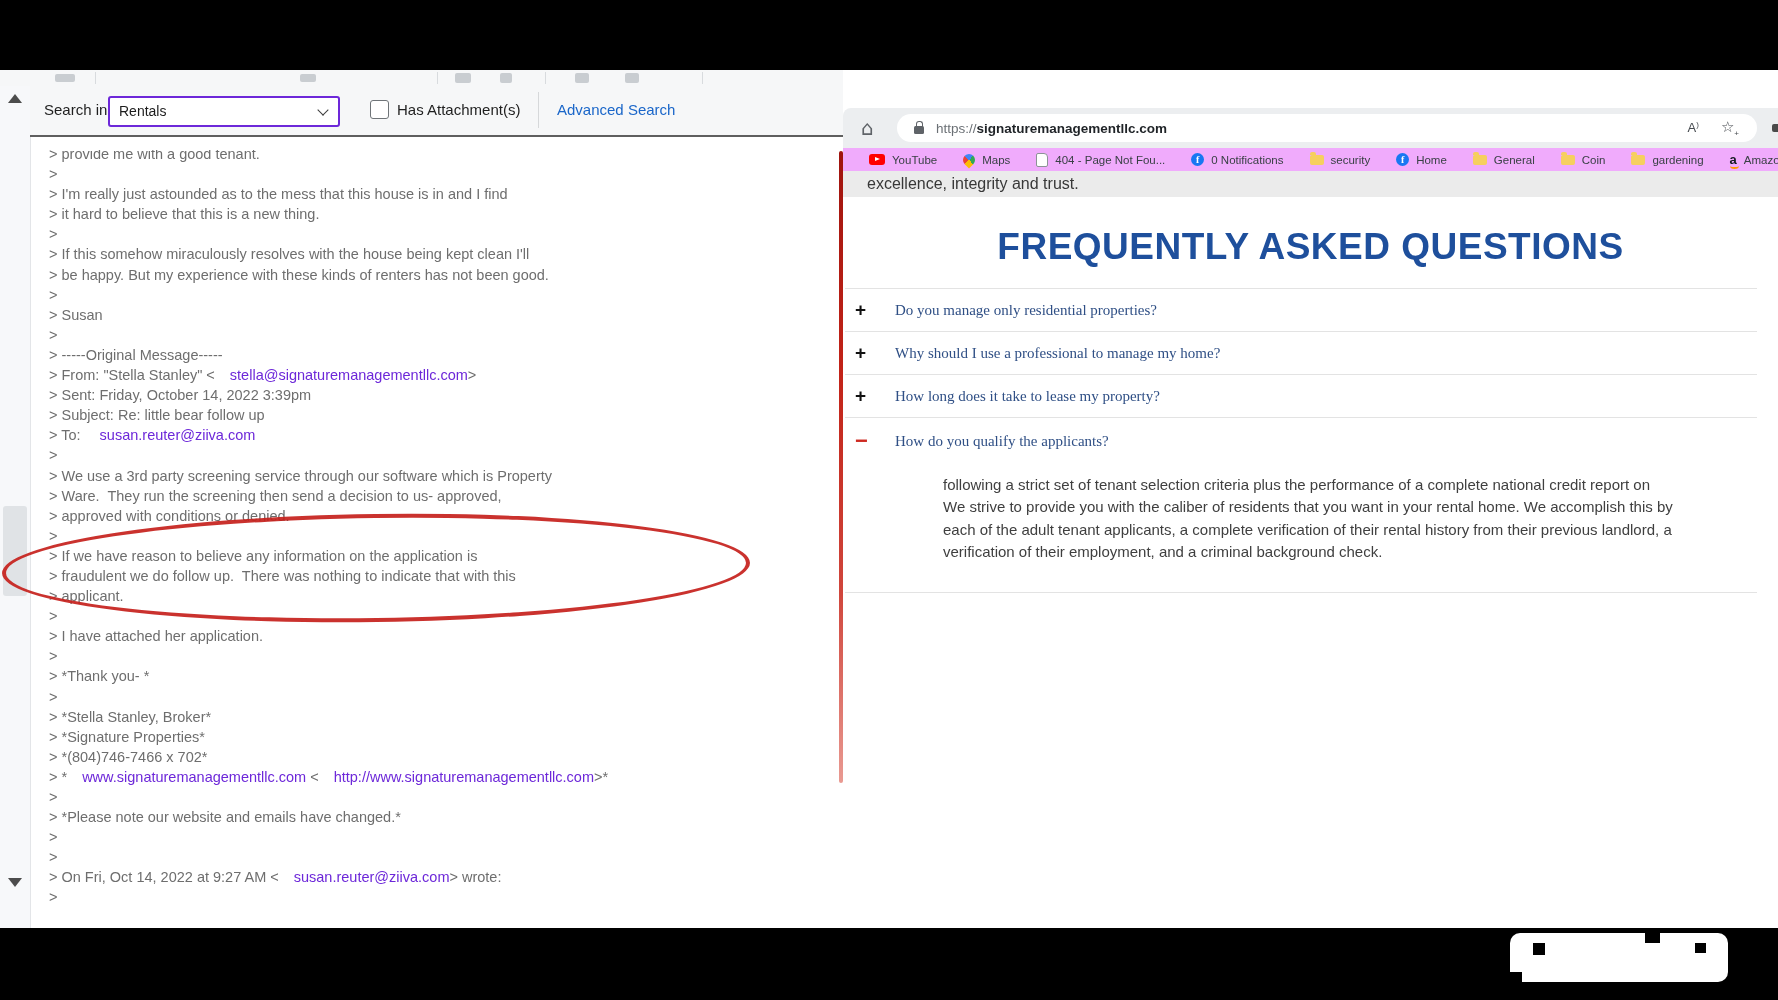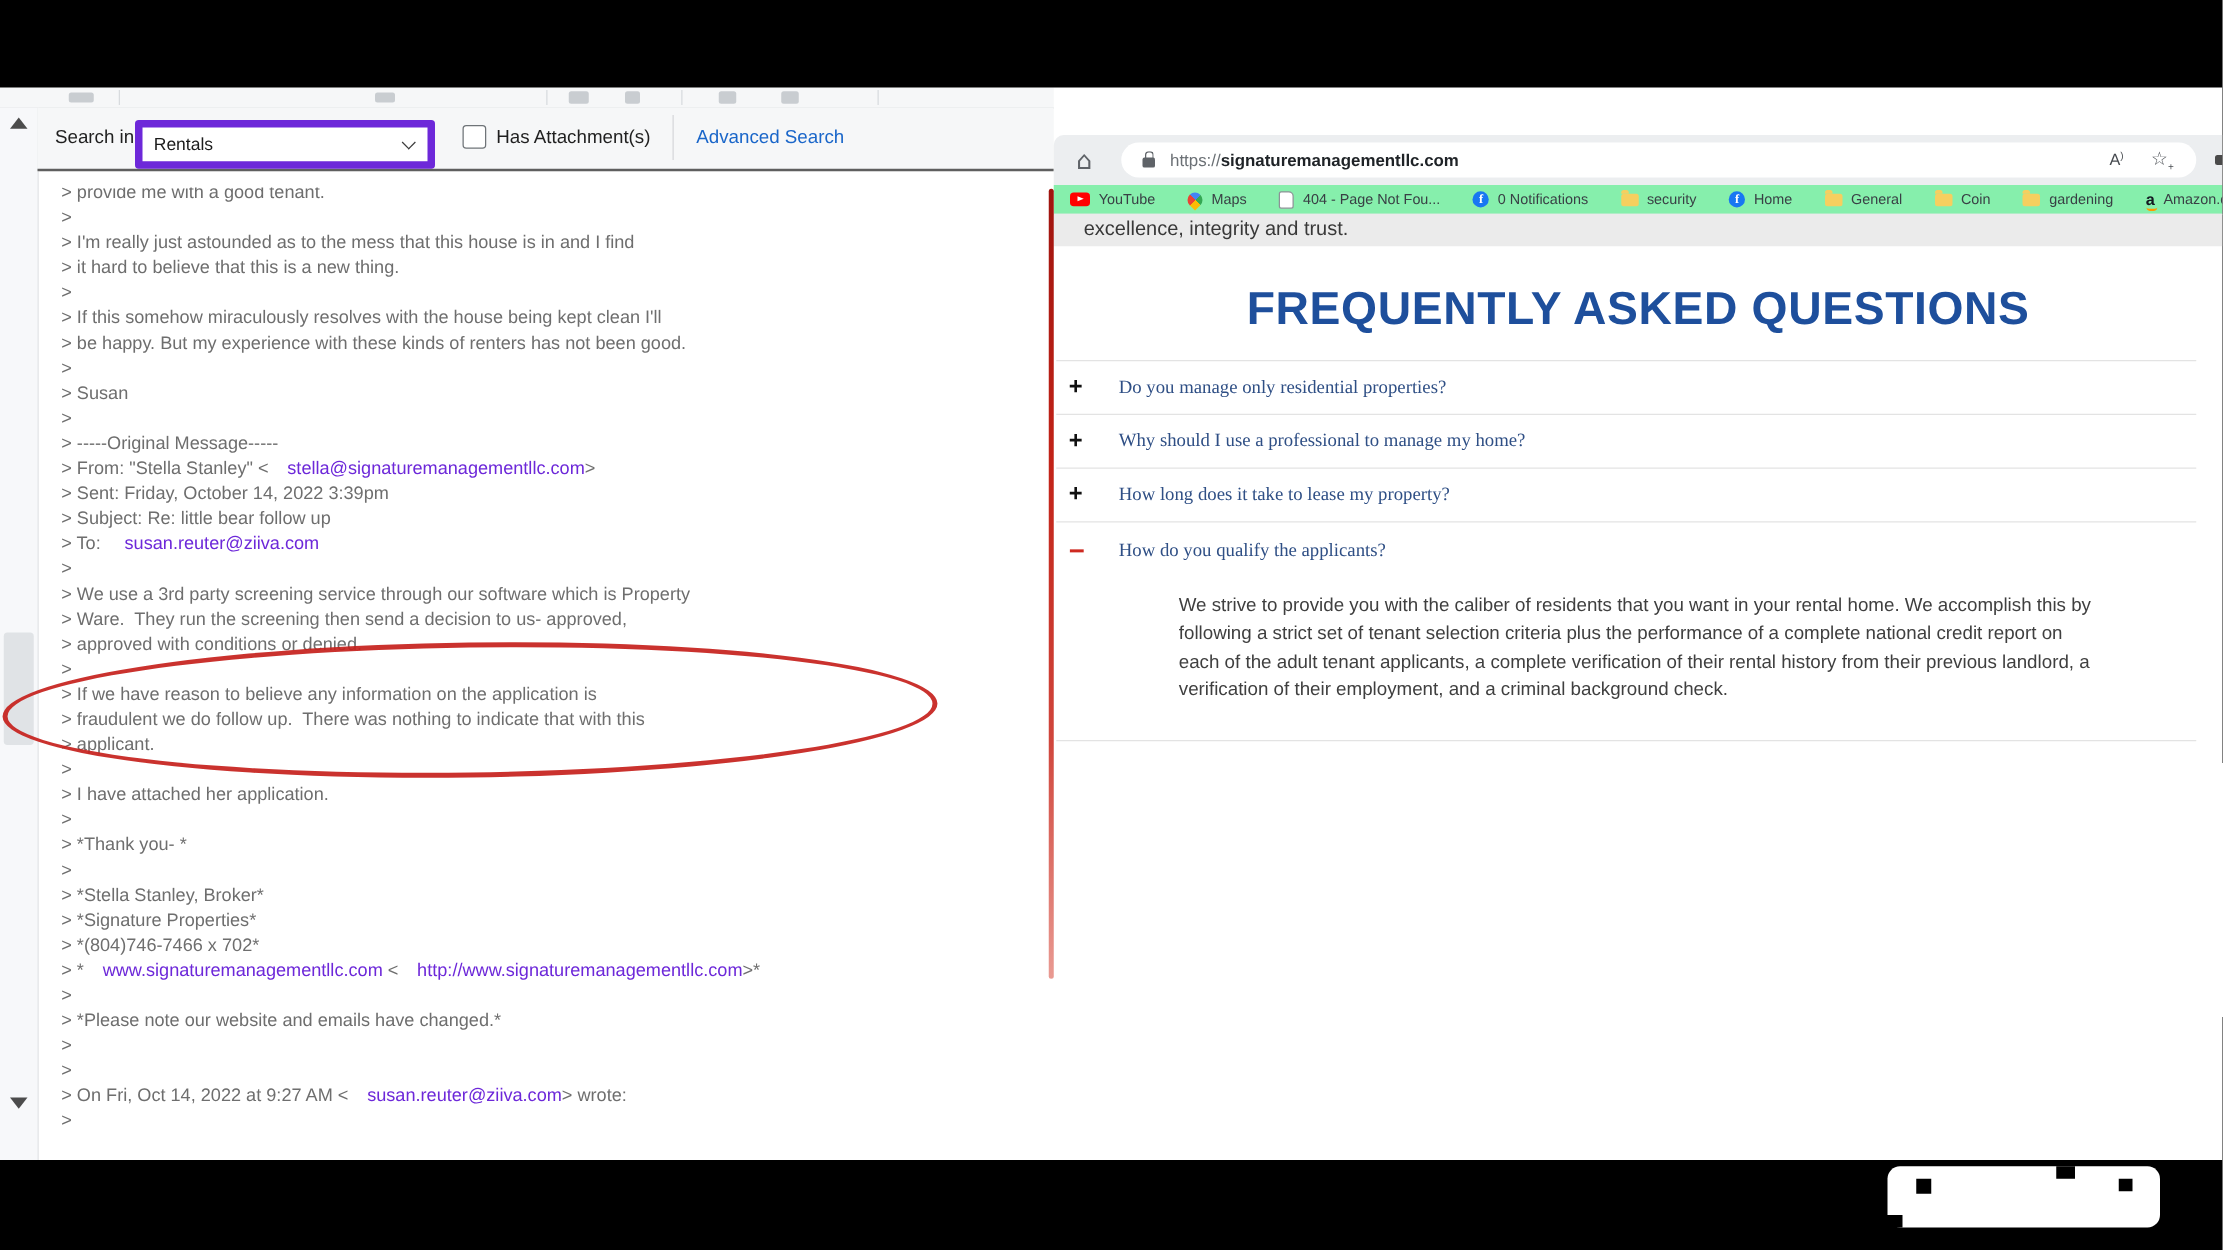--- a/index.html
+++ b/index.html
@@ -18,21 +18,21 @@
 
   
   .left-rail{left:0;top:86px;width:30px;height:842px;background:#f7f8fa;border-right:1px solid #e3e5e8;}
   .tri-up{position:absolute;left:8px;top:8px;width:0;height:0;border-left:7px solid transparent;border-right:7px solid transparent;border-bottom:9px solid #4c4c4c;}
   .tri-down{position:absolute;left:8px;top:792px;width:0;height:0;border-left:7px solid transparent;border-right:7px solid transparent;border-top:9px solid #4c4c4c;}
   .rail-thumb{position:absolute;left:3px;top:420px;width:24px;height:90px;background:#e0e3e6;border-radius:3px;}
 
   
   .search-row{left:30px;top:86px;width:813px;height:49px;background:#f6f7f8;border-bottom:2px solid #5f5f5f;}
   .search-label{position:absolute;left:14px;top:15px;font-size:15px;color:#1f1f1f;}
-  .search-select{position:absolute;left:78px;top:10px;width:228px;height:27px;background:#fff;border:6px solid #6d28d9;border-radius:3px;}
+  .search-select{position:absolute;left:78px;top:10px;width:228px;height:27px;background:#fff;border:2px solid #6d28d9;border-radius:3px;}
   .search-select .val{position:absolute;left:9px;top:5px;font-size:14px;color:#1c1c1c;}
   .chev{position:absolute;right:11px;top:8px;width:7px;height:7px;border-left:1.7px solid #3c3c3c;border-bottom:1.7px solid #3c3c3c;transform:rotate(-45deg);}
   .cbx{position:absolute;left:340px;top:14px;width:17px;height:17px;background:#fff;border:1.5px solid #6f7478;border-radius:3px;}
   .cbx-label{position:absolute;left:367px;top:15px;font-size:15px;color:#1f1f1f;}
   .vdiv{position:absolute;left:508px;top:6px;width:1px;height:36px;background:#d6d8da;}
   .adv-link{position:absolute;left:527px;top:15px;font-size:15px;color:#1a66c9;cursor:pointer;}
 
   
   .email-body{left:32px;top:150px;width:746px;height:793px;background:#fff;overflow:hidden;}
   .email-lines{position:absolute;left:17px;top:-6px;font-size:14.5px;line-height:20.1px;color:#6e6e6e;}
@@ -55,22 +55,22 @@
   .url-scheme{color:#6b7075;}
   .url-domain{color:#1f2327;font-weight:bold;}
   .pill-right{margin-left:auto;display:flex;align-items:center;gap:22px;padding-right:18px;}
   .ra-icon{font-size:13px;color:#474b50;}
   .ra-icon sup{font-size:8px;}
   .star-icon{font-size:15px;color:#474b50;font-family:"DejaVu Sans",sans-serif;}
   .star-icon sub{font-size:8px;font-family:"Liberation Sans",sans-serif;}
   .edge-cut-icon{position:absolute;right:-2px;top:16px;width:8px;height:8px;background:#4a4a4a;border-radius:2px;}
 
   
-  .bm-bar{left:843px;top:148px;width:935px;height:24px;background:#86efac;border-bottom:1px solid #e6e6e6;
-          display:flex;align-items:center;padding-left:13px;gap:26px;box-sizing:border-box;}
+  .bm-bar{left:843px;top:148px;width:935px;height:24px;background:#f0abfc;border-bottom:1px solid #e6e6e6;
+          display:flex;align-items:center;padding-left:26px;gap:26px;box-sizing:border-box;}
   .bm{display:flex;align-items:center;gap:7px;cursor:pointer;}
   .bl{font-size:11.5px;color:#394045;white-space:nowrap;}
   .bi{display:inline-flex;align-items:center;justify-content:center;flex:none;}
   .youtube-icon{width:16px;height:11px;background:#f00;border-radius:3px;position:relative;}
   .youtube-icon::after{content:"";position:absolute;left:6px;top:3px;border-left:5px solid #fff;border-top:2.8px solid transparent;border-bottom:2.8px solid transparent;}
   .maps-icon{width:12px;height:12px;border-radius:50% 50% 50% 0;transform:rotate(-45deg);
              background:conic-gradient(#4285f4 0 25%,#34a853 0 50%,#fbbc04 0 75%,#ea4335 0);}
   .page-icon{width:10px;height:12px;background:#fff;border:1.5px solid #8d9297;border-radius:2px 4px 2px 2px;}
   .facebook-icon{width:13px;height:13px;border-radius:50%;background:#1877f2;color:#fff;font-size:10px;font-weight:bold;font-family:"Liberation Serif",serif;}
   .folder-icon{width:14px;height:10px;background:#f6cf5f;border-radius:2px;position:relative;}
@@ -253,22 +253,22 @@
       <div class="faq-row">
         <span class="faq-toggle plus">+</span>
         <span class="faq-q">How long does it take to lease my property?</span>
       </div>
       <div class="faq-divider"></div>
       <div class="faq-row expanded">
         <span class="faq-toggle minus">−</span>
         <span class="faq-q">How do you qualify the applicants?</span>
       </div>
       <div class="faq-answer">
+        <div class="aline">following a strict set of tenant selection criteria plus the performance of a complete national credit report on</div>
         <div class="aline">We strive to provide you with the caliber of residents that you want in your rental home. We accomplish this by</div>
-        <div class="aline">following a strict set of tenant selection criteria plus the performance of a complete national credit report on</div>
         <div class="aline">each of the adult tenant applicants, a complete verification of their rental history from their previous landlord, a</div>
         <div class="aline">verification of their employment, and a criminal background check.</div>
       </div>
       <div class="faq-divider"></div>
     </div>
 
   <div class="abs red-ellipse"></div>
   <div class="abs red-line"></div>
 
   <div class="abs bar-top"></div>

